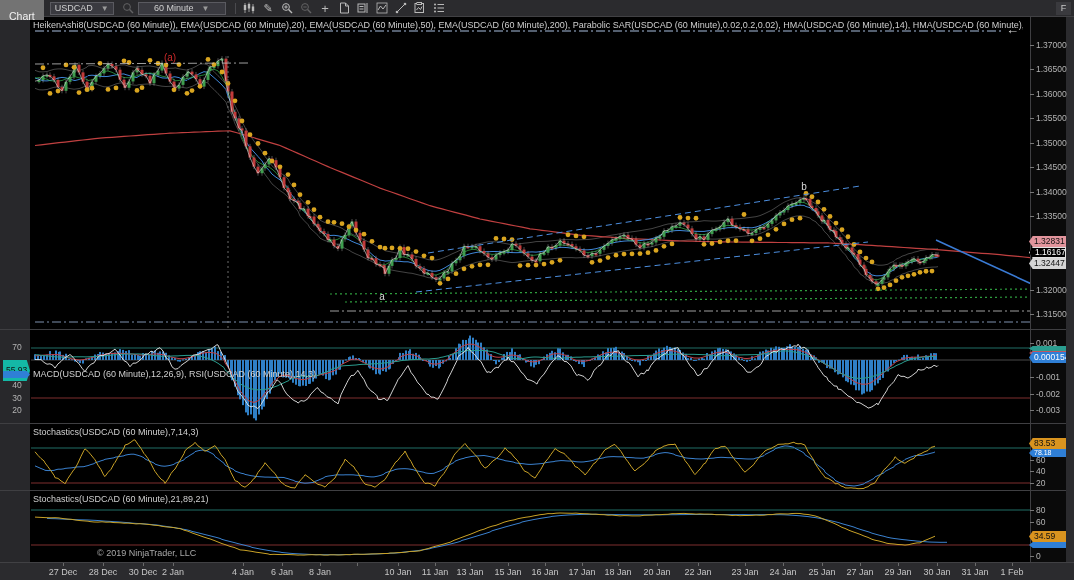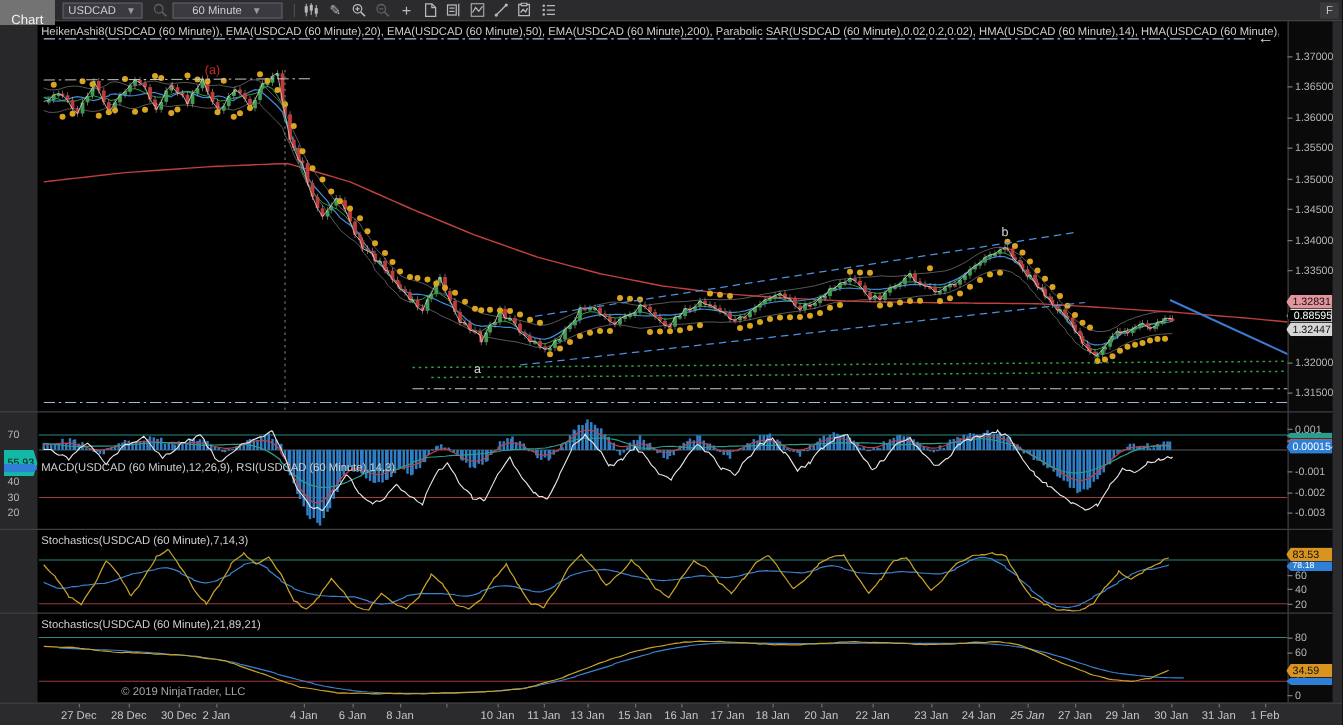--- a/index.html
+++ b/index.html
@@ -26,21 +26,21 @@
   .axis-col{position:absolute;left:1030px;top:17px;width:36px;height:545px;background:#0a0a0a;
             border-left:1px solid #3f3f42;z-index:6;}
   .time-axis{position:absolute;left:0;top:562px;width:1074px;height:18px;background:#2b2b2e;
              border-top:1px solid #414144;z-index:7;}
   .time-label{position:absolute;top:4px;transform:translateX(-50%);color:#c6c6c6;font-size:9px;white-space:nowrap;}
   .time-tick{position:absolute;top:0;width:1px;height:3px;background:#6a6a6a;}
   .sep{position:absolute;left:0;width:1066px;height:1px;background:#3f3f42;z-index:8;}
   .panel-title{position:absolute;color:#cfcfcf;font-size:9px;white-space:nowrap;z-index:9;}
   .ytick{position:absolute;left:1036px;color:#b4b4b4;font-size:8.5px;transform:translateY(-50%);z-index:9;}
   .ytickmark{position:absolute;left:1030px;width:4px;height:1px;background:#777;z-index:9;}
-  .ltick{position:absolute;left:6px;width:22px;text-align:left;color:#b4b4b4;font-size:8.5px;
+  .ltick{position:absolute;left:6px;width:22px;text-align:center;color:#b4b4b4;font-size:8.5px;
          transform:translateY(-50%);z-index:9;}
   .marker{position:absolute;left:1029px;width:37px;font-size:8.5px;display:flex;align-items:center;
           padding-left:5px;z-index:12;clip-path:polygon(0 50%,10% 0,100% 0,100% 100%,10% 100%);}
   .marker-l{position:absolute;left:3px;width:27px;font-size:8.5px;display:flex;align-items:center;
             padding-left:3px;z-index:12;clip-path:polygon(0 0,88% 0,100% 50%,88% 100%,0 100%);}
   .anno{position:absolute;font-size:10px;z-index:11;transform:translate(-50%,-50%);}
   .copyright{position:absolute;left:97px;top:548px;color:#a8a8a8;font-size:9px;z-index:9;}
   .arrow-end{position:absolute;left:1006px;top:22px;color:#d8d8d8;font-size:13px;z-index:11;}
   svg#chart-svg{position:absolute;left:0;top:0;z-index:4;}
 </style>
@@ -1203,21 +1203,21 @@
       <div class="time-label" style="left: 618px;">18 Jan</div>
       <div class="time-tick" style="left: 618px;"></div>
       <div class="time-label" style="left: 657px;">20 Jan</div>
       <div class="time-tick" style="left: 657px;"></div>
       <div class="time-label" style="left: 698px;">22 Jan</div>
       <div class="time-tick" style="left: 698px;"></div>
       <div class="time-label" style="left: 745px;">23 Jan</div>
       <div class="time-tick" style="left: 745px;"></div>
       <div class="time-label" style="left: 783px; text-align: right;">24 Jan</div>
       <div class="time-tick" style="left: 783px;"></div>
-      <div class="time-label" style="left: 822px; font-style: italic;">25 Jan</div>
+      <div class="time-label" style="left: 822px;">25 Jan</div>
       <div class="time-tick" style="left: 822px;"></div>
       <div class="time-label" style="left: 860px;">27 Jan</div>
       <div class="time-tick" style="left: 860px;"></div>
       <div class="time-label" style="left: 898px;">29 Jan</div>
       <div class="time-tick" style="left: 898px;"></div>
       <div class="time-label" style="left: 937px;">30 Jan</div>
       <div class="time-tick" style="left: 937px;"></div>
       <div class="time-label" style="left: 975px;">31 Jan</div>
       <div class="time-tick" style="left: 975px;"></div>
       <div class="time-label" style="left: 1012px;">1 Feb</div>
@@ -1264,21 +1264,21 @@
       <div class="ytickmark" style="top:483px"></div>
       <div class="ytick" style="top:510px">80</div>
       <div class="ytickmark" style="top:510px"></div>
       <div class="ytick" style="top:522px">60</div>
       <div class="ytickmark" style="top:522px"></div>
       <div class="ytick" style="top:545px">20</div>
       <div class="ytickmark" style="top:545px"></div>
       <div class="ytick" style="top:556px">0</div>
       <div class="ytickmark" style="top:556px"></div>
       <div class="marker" style="top:236px;height:11px;line-height:11px;background:#e2959d;color:#111111">1.32831</div>
-      <div class="marker" style="top:247px;height:11px;line-height:11px;background:#000000;color:#ffffff;border:1px solid #e0e0e0">0.88595</div>
+      <div class="marker" style="top:247px;height:11px;line-height:11px;background:#000000;color:#ffffff;border:1px solid #e0e0e0">1.16167</div>
       <div class="marker" style="top:258px;height:11px;line-height:11px;background:#d6d6d6;color:#111111">1.32447</div>
       <div class="marker" style="top:346px;height:5px;line-height:5px;background:#2a9d8f;color:#fff"></div>
       <div class="marker" style="top:351px;height:4px;line-height:4px;background:#c05560;color:#fff"></div>
       <div class="marker" style="top:352px;height:11px;line-height:11px;background:#2f7fd6;color:#ffffff">0.000154</div>
       <div class="marker-l" style="top:360px;height:21px;line-height:11px;background:#14b8a6;color:#111111">55.93</div>
       <div class="marker-l" style="top:371px;height:7px;line-height:7px;background:#2f7fd6;color:#fff"></div>
       <div class="marker" style="top:438px;height:11px;line-height:11px;background:#d9941f;color:#111111">83.53</div>
       <div class="marker" style="top:449px;height:8px;line-height:8px;background:#2f7fd6;color:#ffffff;font-size:7px">78.18</div>
       <div class="marker" style="top:531px;height:11px;line-height:11px;background:#d9941f;color:#111111">34.59</div>
       <div class="marker" style="top:542px;height:6px;line-height:6px;background:#2f7fd6;color:#fff"></div>

